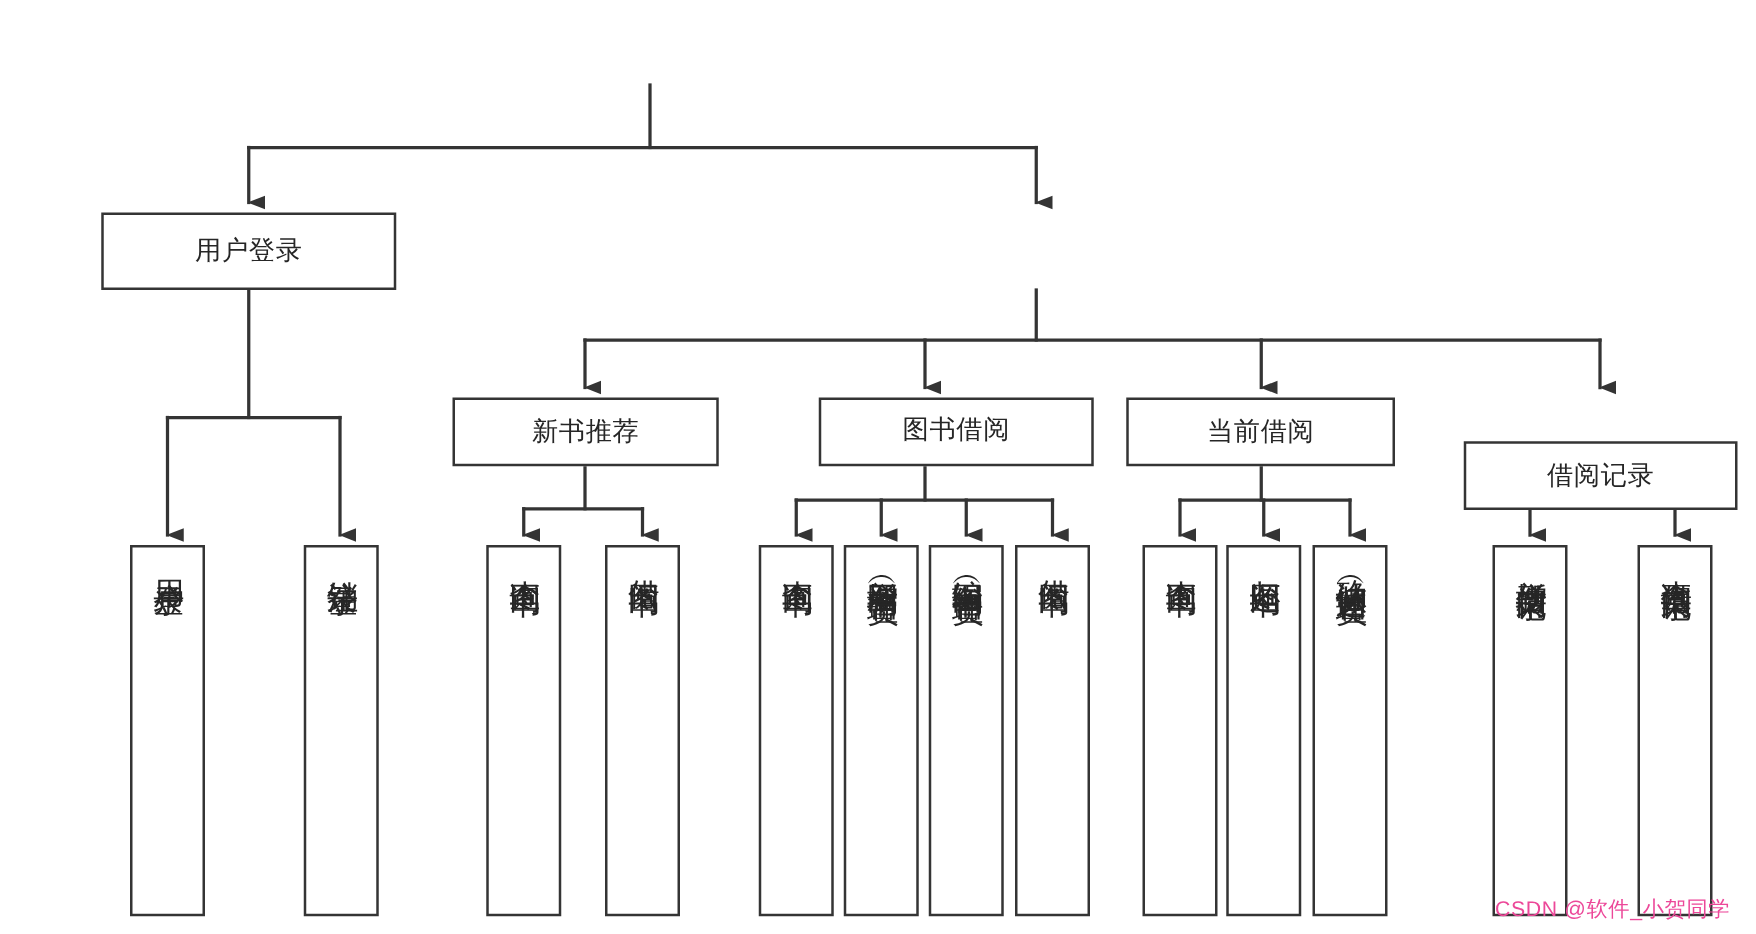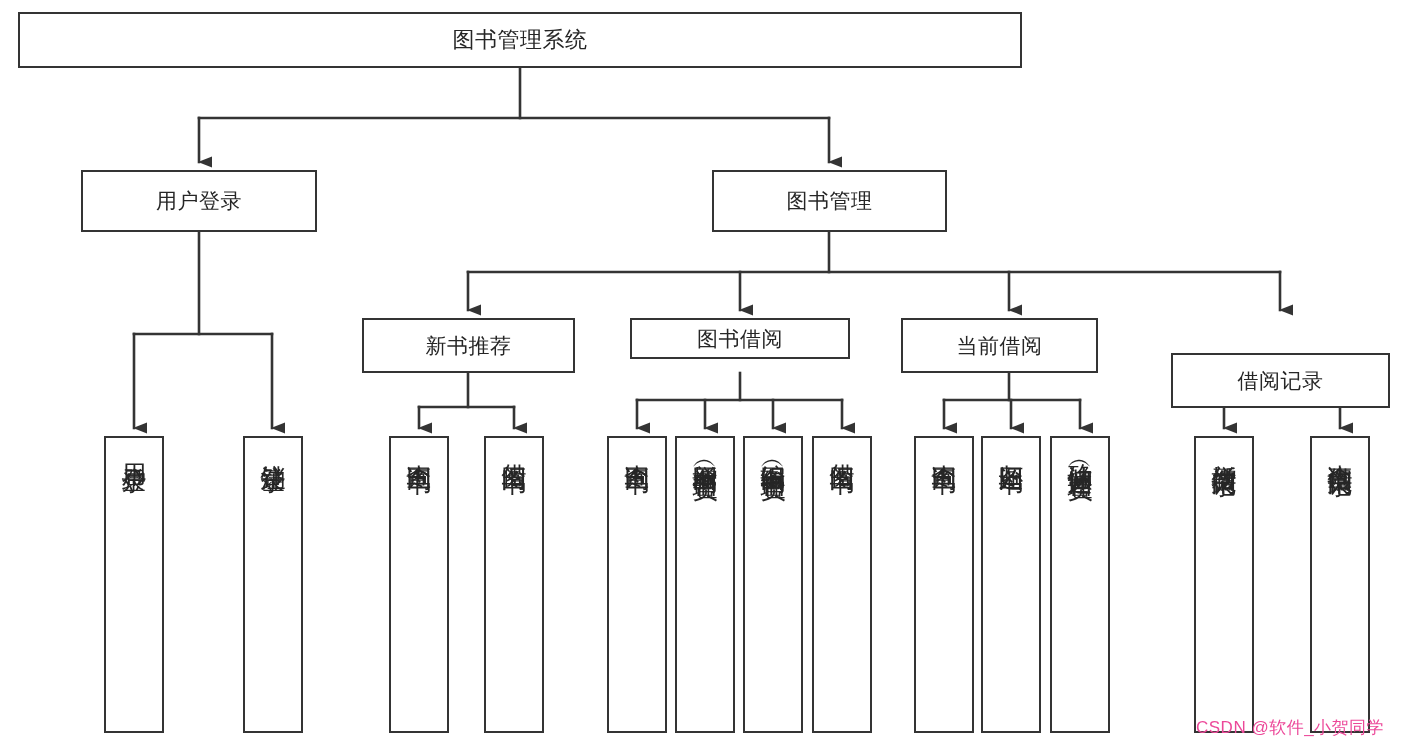--- a/index.html
+++ b/index.html
@@ -122,38 +122,32 @@
       <path d="M 1011 400 L 1011 428" marker-end="url(#arrow)"></path>
       <path d="M 1080 400 L 1080 428" marker-end="url(#arrow)"></path>
 
       <path d="M 1280 373 L 1280 400"></path>
       <path d="M 1224 400 L 1340 400"></path>
       <path d="M 1224 400 L 1224 428" marker-end="url(#arrow)"></path>
       <path d="M 1340 400 L 1340 428" marker-end="url(#arrow)"></path>
     </g>
   </svg>
 
-  <div class="node h root" style="left:18px; top:12px; width:1004px; height:56px;">
-    <span class="lbl">图书管理系统</span>
-  </div>
 
   <div class="node h" style="left:81px; top:170px; width:236px; height:62px;">
     <span class="lbl">用户登录</span>
-  </div>
-  <div class="node h" style="left:712px; top:170px; width:235px; height:62px;">
-    <span class="lbl">图书管理</span>
   </div>
 
   <div class="node h" style="left:362px; top:318px; width:213px; height:55px;">
     <span class="lbl">新书推荐</span>
   </div>
-  <div class="node h" style="left:630px; top:318px; width:220px; height:41px;">
+  <div class="node h" style="left:655px; top:318px; width:220px; height:55px;font-family:Liberation Mono, monospace;">
     <span class="lbl">图书借阅</span>
   </div>
-  <div class="node h" style="left:901px; top:318px; width:197px; height:55px;">
+  <div class="node h" style="left:901px; top:318px; width:215px; height:55px;">
     <span class="lbl">当前借阅</span>
   </div>
   <div class="node h" style="left:1171px; top:318px; width:219px; height:55px;margin-top:35px;">
     <span class="lbl">借阅记录</span>
   </div>
 
   <div class="node v" style="left:104px; top:436px; width:60px; height:297px;">
     <span class="lbl">用户登录</span>
   </div>
   <div class="node v" style="left:243px; top:436px; width:60px; height:297px;">

